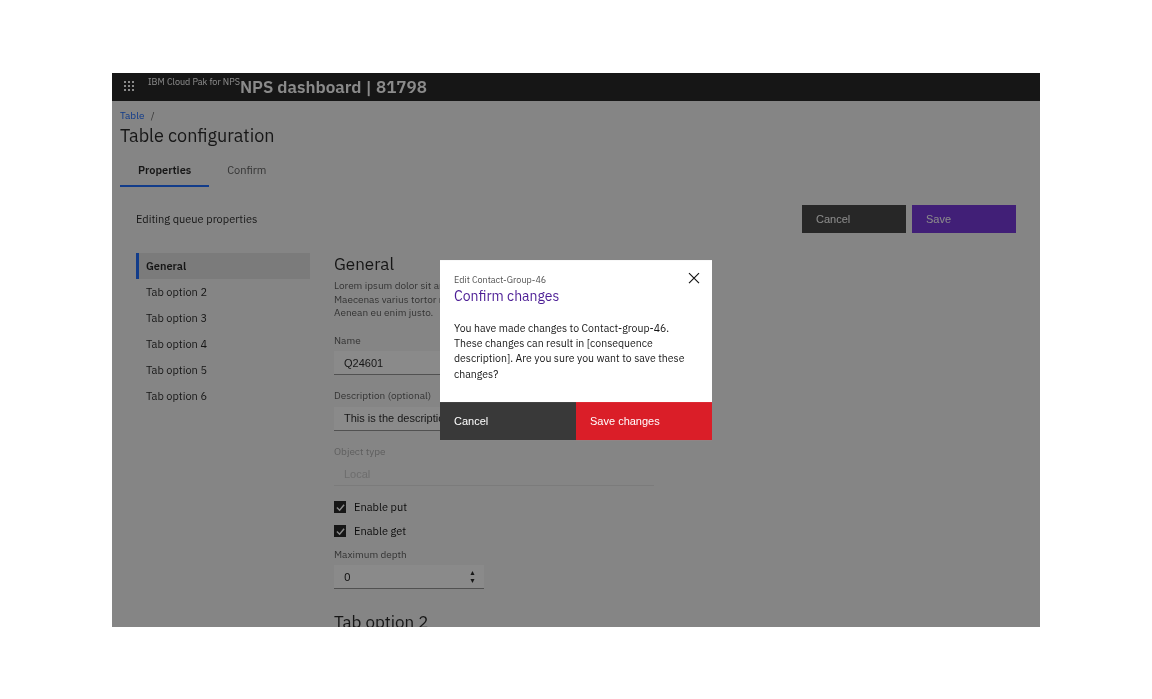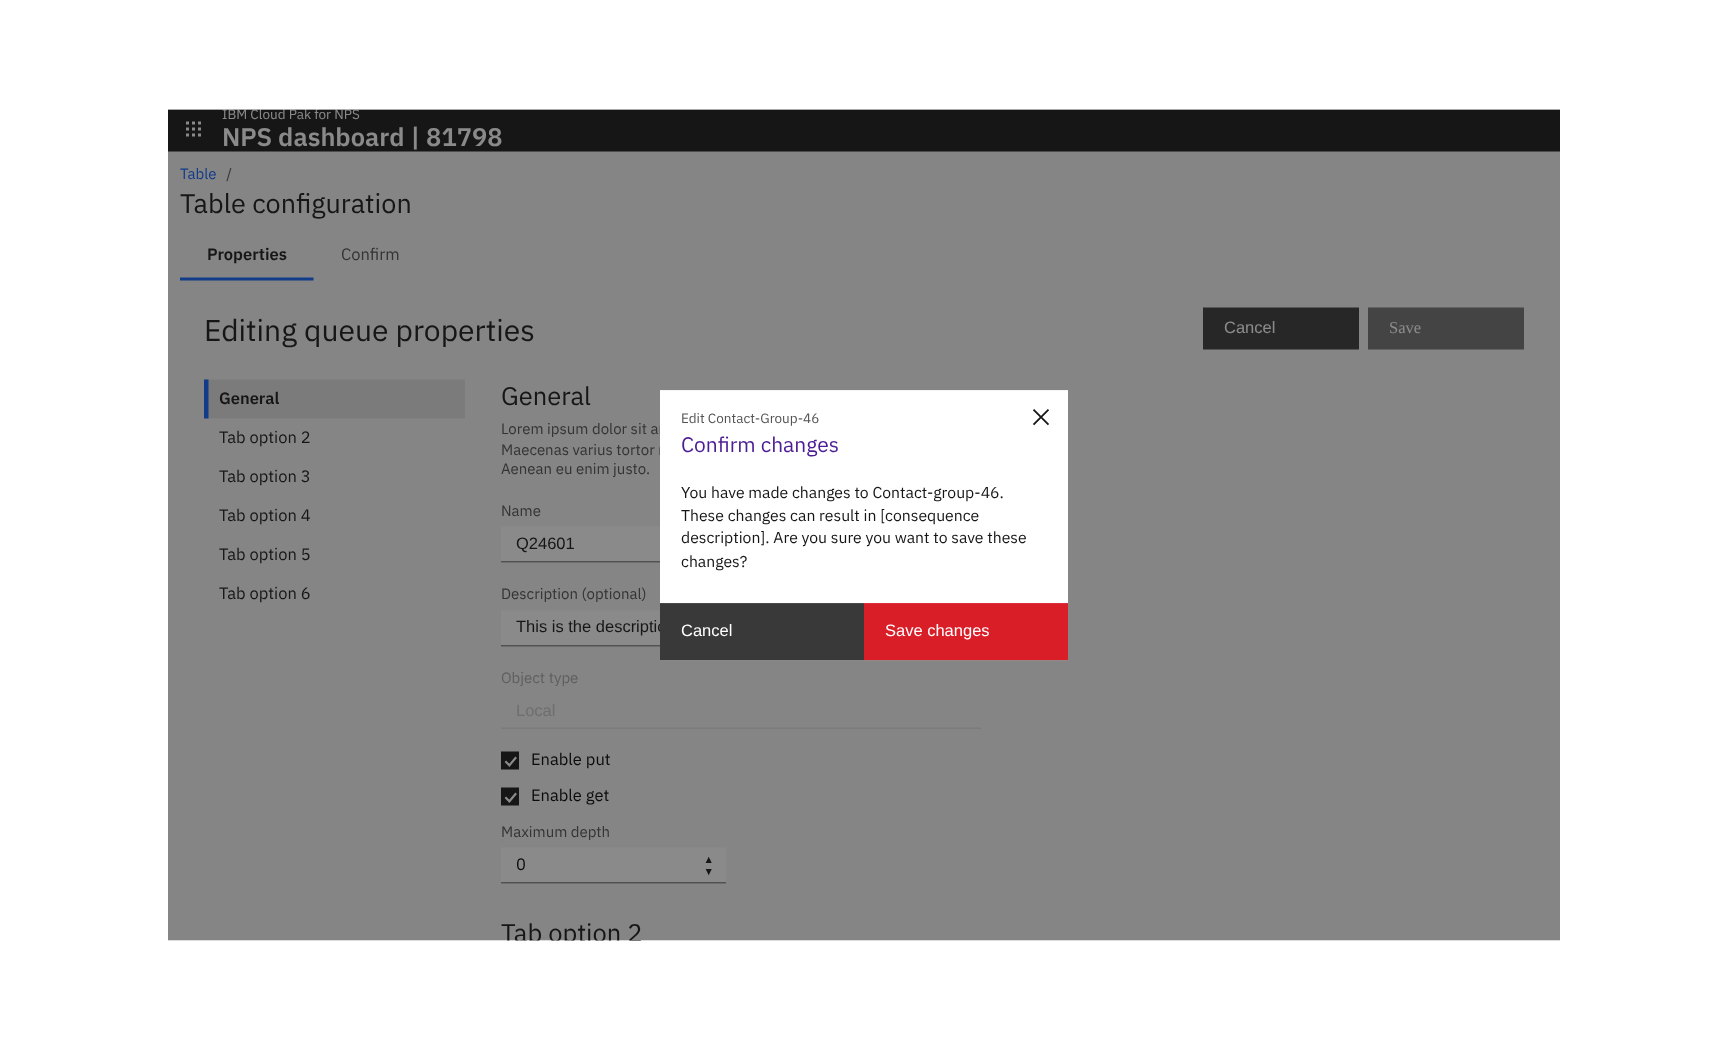--- a/index.html
+++ b/index.html
@@ -33,21 +33,21 @@
     width: 12px; height: 12px;
     display: grid;
     grid-template-columns: repeat(3,2px);
     grid-template-rows: repeat(3,2px);
     gap: 2px;
     margin-right: 12px;
   }
   .grid-icon span { background:#fff; width:2px; height:2px; }
   .brand-line1 { font-size: 9px; line-height:1; }
   .brand-line2 { font-size: 17px; font-weight:600; line-height:1.2; }
-  .brand-stack { display:flex; flex-direction:column; }
+  .brand-stack { display:flex; }
   .subheader {
     padding: 8px 24px 0 8px;
   }
   .breadcrumb { font-size: 10px; color:#0f62fe; margin-bottom:2px; }
   .breadcrumb .slash { color:#525252; margin-left:4px; }
   .page-title { font-size: 18px; font-weight:400; color:#161616; margin-top:2px; }
   .tabs { display:flex; margin-top:8px; }
   .tab {
     padding: 8px 18px; font-size:11px; color:#525252; cursor:pointer;
     border-bottom:2px solid transparent;
@@ -57,28 +57,28 @@
     padding: 18px 24px 0 24px;
     display:flex;
     flex-direction:column;
     height: calc(100% - 98px);
     overflow:hidden;
   }
   .content-header {
     display:flex; justify-content:space-between; align-items:center;
     margin-bottom: 20px;
   }
-  .editing-title { font-size:20px; font-weight:400; color:#161616; }
+  .editing-title { font-size:11px; font-weight:400; color:#161616; }
   .action-buttons { display:flex; gap:6px; }
   .btn {
     height:28px; min-width:104px; font-size:11px; display:flex; align-items:center;
     padding:0 14px; border:none; cursor:pointer; color:#fff;
   }
   .btn-cancel-bg { background:#393939; }
-  .btn-save-bg { background:#737373;font-family:Liberation Serif, serif; }
+  .btn-save-bg { background:#6d28d9; }
   .body-row { display:flex; gap:4px; height:100%; }
   .sidenav {
     width:174px; flex-shrink:0;
   }
   .sidenav-item {
     font-size:11px; padding:6px 10px; color:#161616; cursor:pointer;
   }
   .sidenav-item.active {
     background:#e0e0e0; font-weight:600; border-left:3px solid #0f62fe; padding-left:7px;
   }

